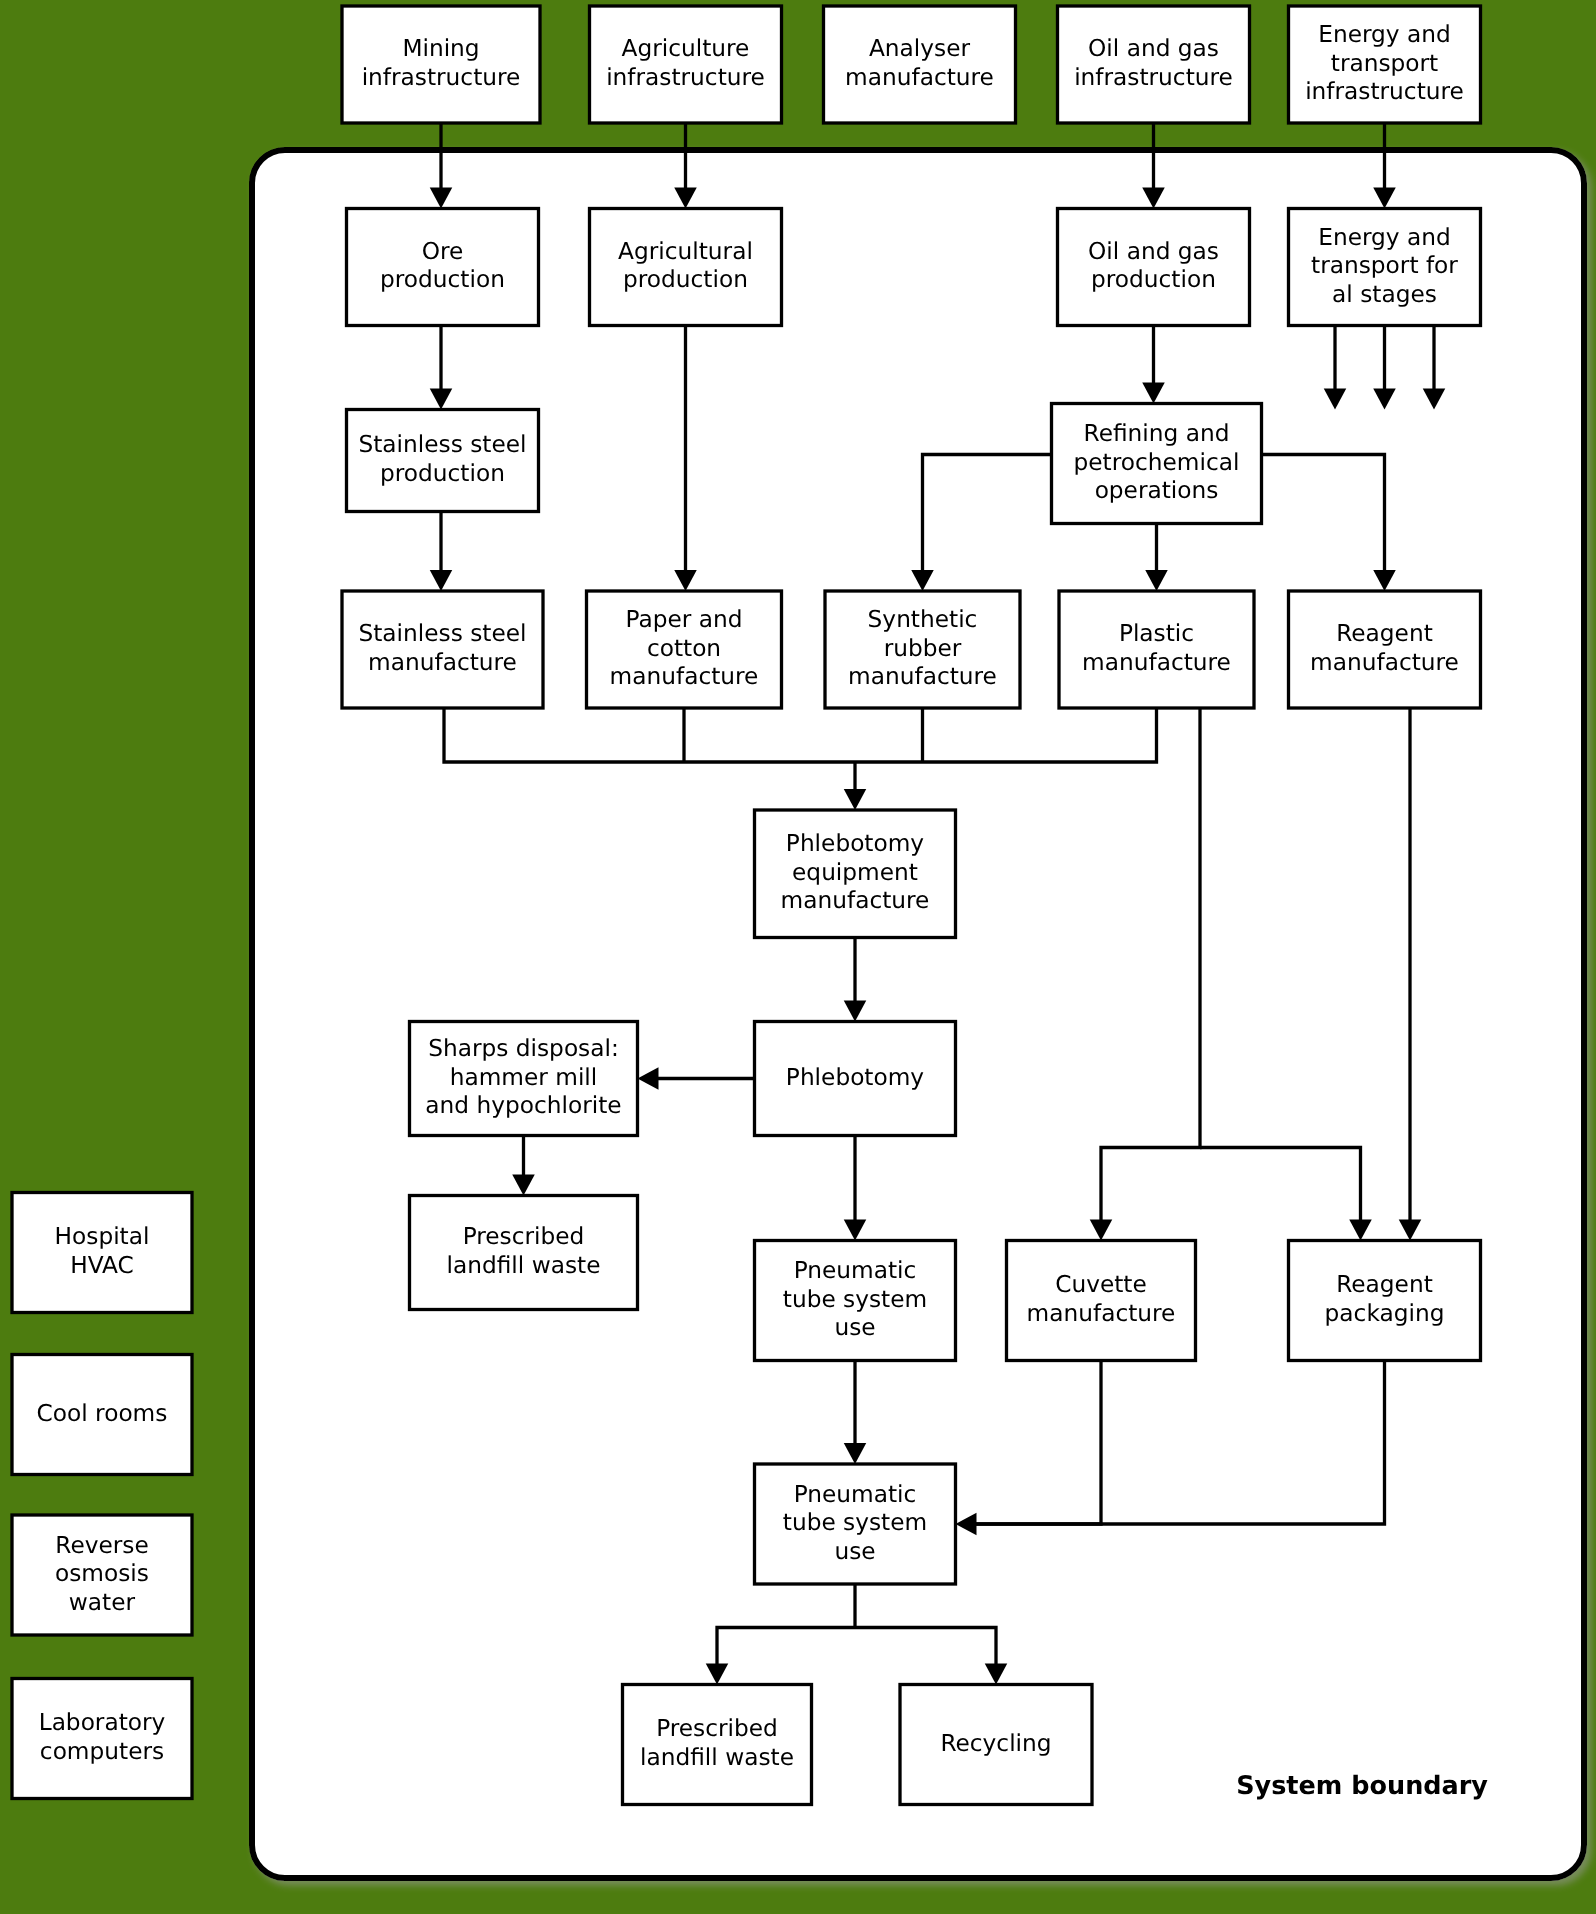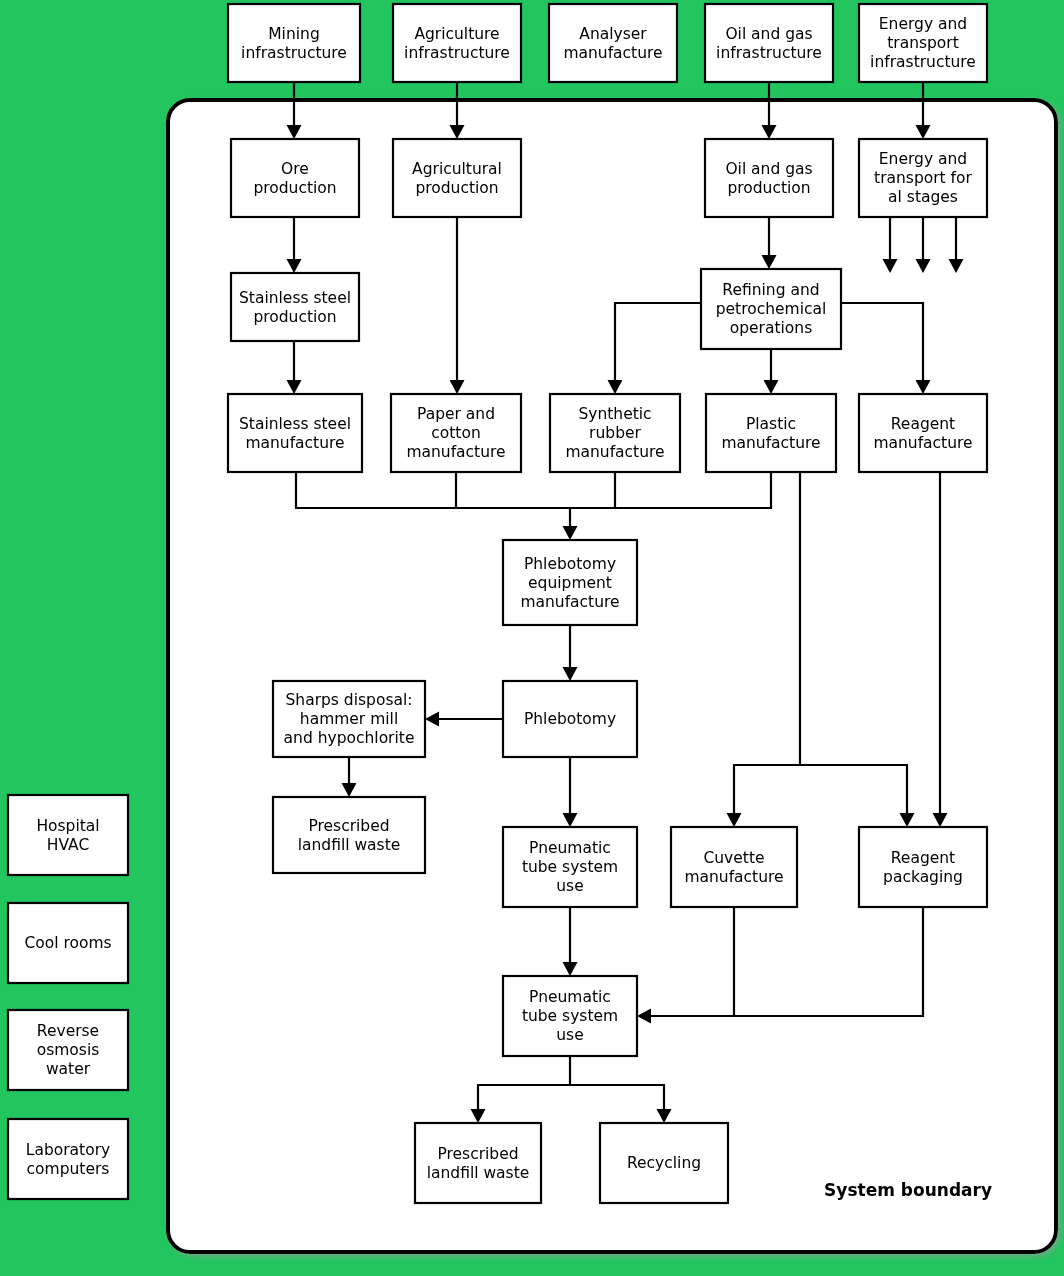--- a/index.html
+++ b/index.html
@@ -7,21 +7,21 @@
     padding: 0;
     background: #ffffff;
   }
   body {
     font-family: "DejaVu Sans", "Liberation Sans", sans-serif;
   }
   #stage {
     position: relative;
     width: 1064px;
     height: 1276px;
-    background: #22c55e;
+    background: #4d7c0f;
     overflow: hidden;
   }
   svg#diagram {
     position: absolute;
     left: 0;
     top: 0;
     width: 1064px;
     height: 1276px;
   }
   .boundary {

